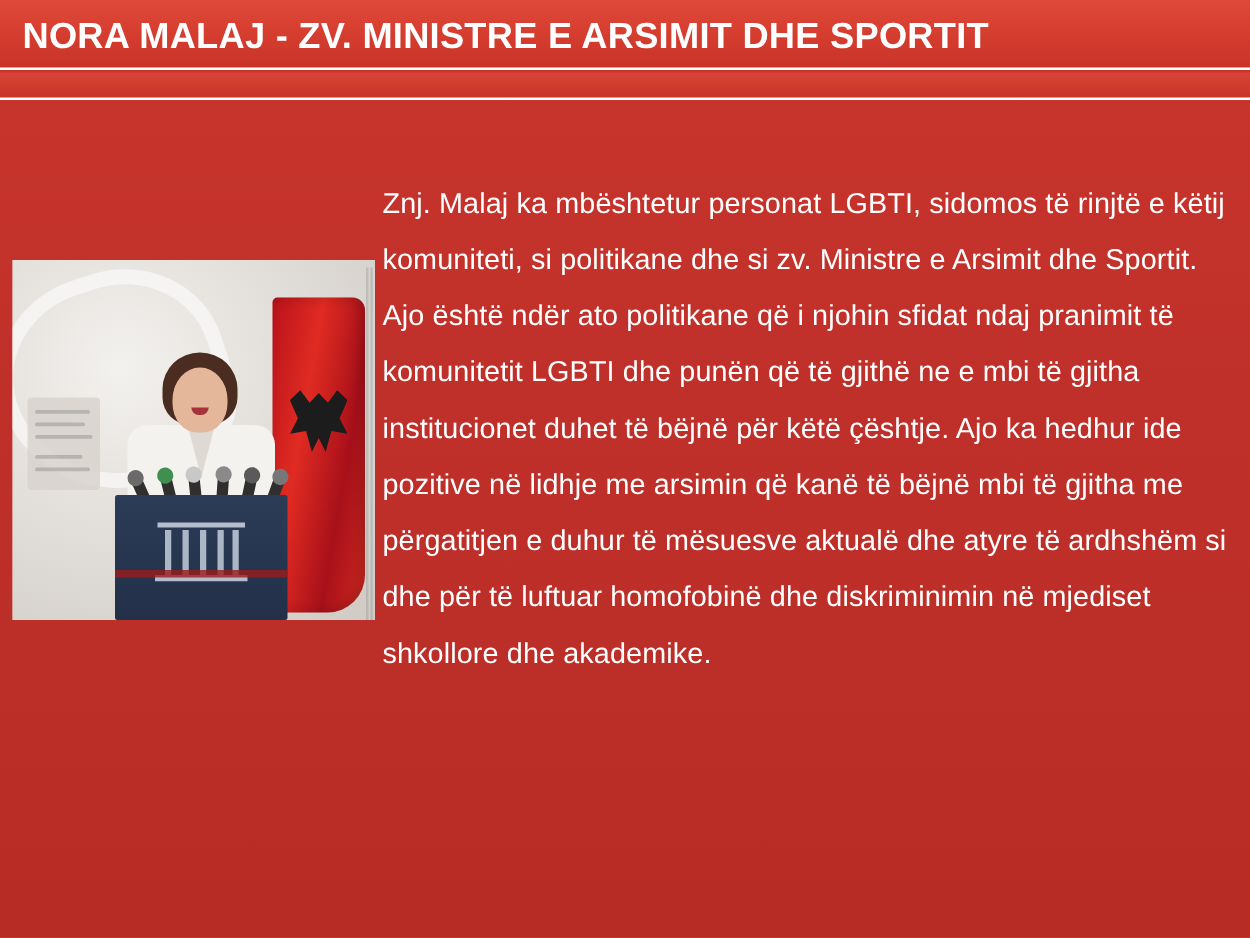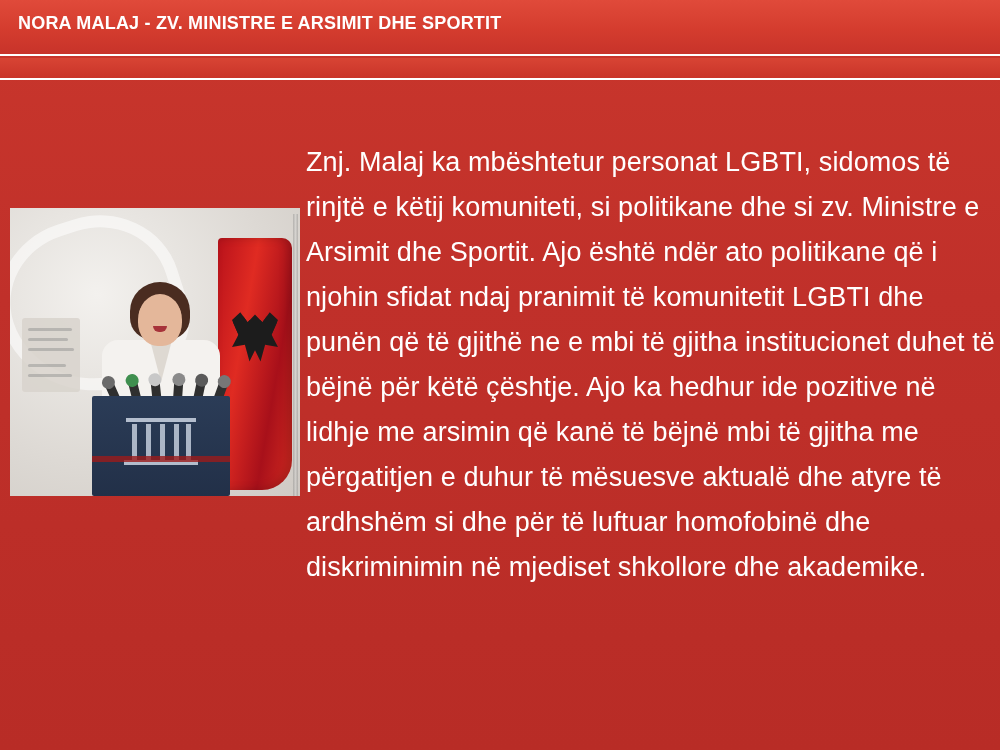--- a/index.html
+++ b/index.html
@@ -29,21 +29,21 @@
     height: 56px;
     background: linear-gradient(180deg, #e04a3a 0%, #d43c2e 55%, #c8332a 100%);
     border-bottom: 2px solid #ffffff;
     box-sizing: border-box;
   }
   .title-text {
     position: absolute;
     left: 18px;
     top: 13px;
     color: #ffffff;
-    font-size: 18px;
+    font-size: 29px;
     font-weight: bold;
     letter-spacing: 0.2px;
     white-space: nowrap;
   }
   .title-underbar {
     position: absolute;
     left: 0;
     top: 58px;
     width: 1000px;
     height: 22px;
@@ -264,21 +264,21 @@
     border-radius: 50%;
     background: #555;
   }
   
   .body-text {
     position: absolute;
     left: 306px;
     top: 140px;
     width: 690px;
     color: #ffffff;
-    font-size: 27px;
+    font-size: 23px;
     line-height: 45px;
     text-align: left;
     letter-spacing: 0.1px;
   }
 </style>
 </head>
 <body>
 
 <div class="slide">
 

